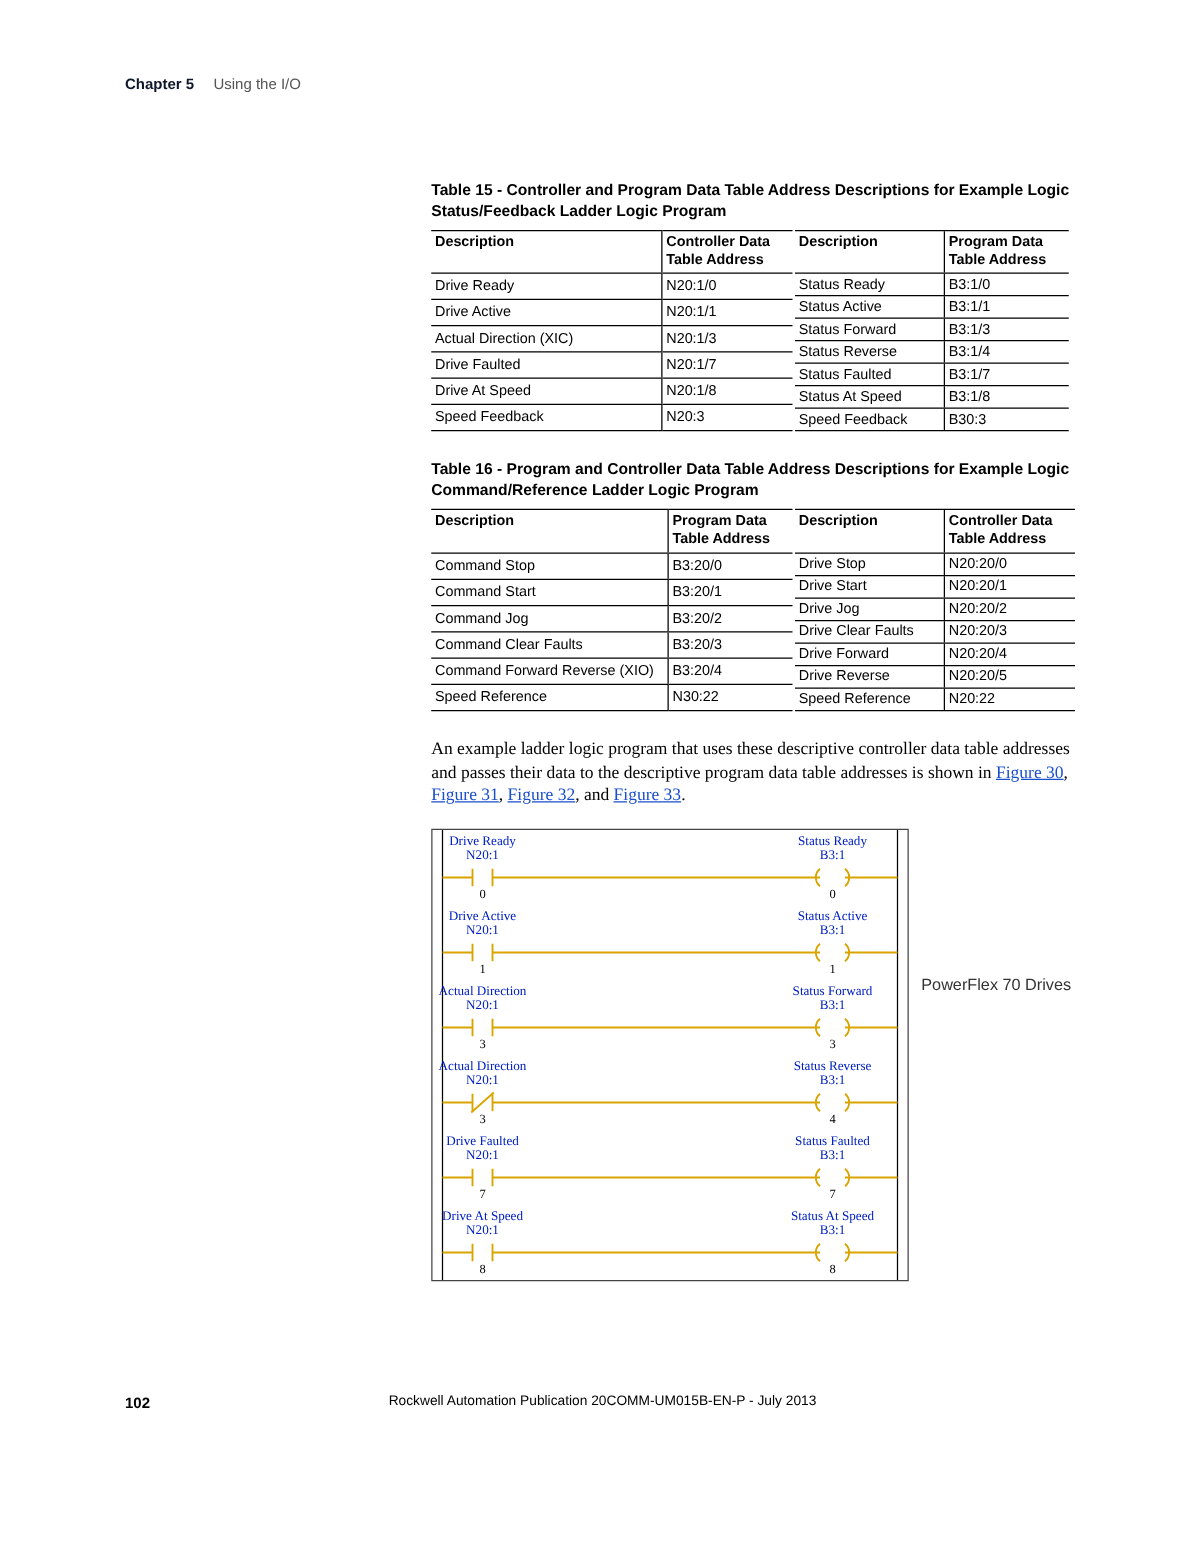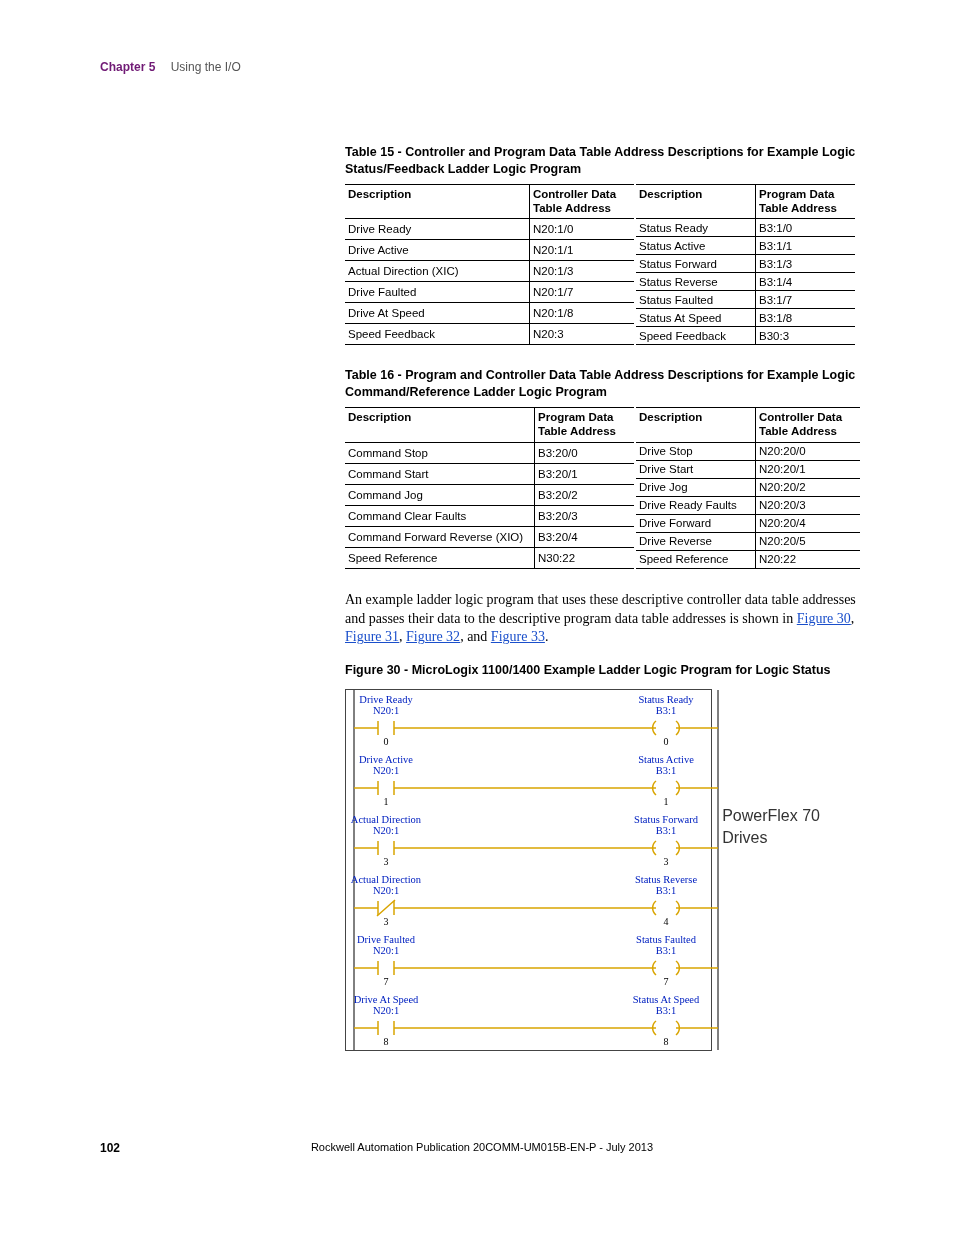--- a/index.html
+++ b/index.html
@@ -11,21 +11,21 @@
     width: 954px;
   }
   .page {
     padding: 60px 90px 40px 100px;
     box-sizing: border-box;
   }
   .header {
     font-size: 12px;
     margin-bottom: 70px;
   }
-  .header .chapter { font-weight: bold; color: #701a75; }
+  .header .chapter { font-weight: bold; color: #0f172a; }
   .header .title { color: #555; margin-left: 12px; }
   .content { margin-left: 245px; }
   .table-title {
     font-family: Arial, sans-serif;
     font-weight: bold;
     font-size: 12.5px;
     margin-bottom: 6px;
     line-height: 1.35;
   }
   .two-tables { display: flex; gap: 2px; margin-bottom: 22px; }
@@ -66,21 +66,21 @@
     padding: 0;
   }
   .rung {
     position: relative;
     height: 60px;
     border: 0;
   }
   .rung svg { position: absolute; left: 0; top: 0; }
   .rung .label { position: absolute; font-family: "Times New Roman", serif; font-size: 10.5px; text-align: center; color: #0020c0; line-height: 1.05; }
   .rung .bit { position: absolute; font-family: "Times New Roman", serif; font-size: 10px; text-align: center; color: #000; }
-  .side-note { font-family: Arial, sans-serif; font-size: 16px; color: #333; margin-top: 116px; line-height: 1.35; }
+  .side-note { font-family: Arial, sans-serif; font-size: 13px; color: #333; margin-top: 116px; line-height: 1.35; }
   .footer {
     position: relative;
     margin-top: 90px;
     font-family: Arial, sans-serif;
     font-size: 11px;
     display: flex;
     justify-content: center;
   }
   .footer .pageno { position: absolute; left: 0; font-weight: bold; font-size: 12px; }
 </style>
@@ -221,21 +221,21 @@
           </tr>
             <tr>
             <td>Drive Start</td>
             <td>N20:20/1</td>
           </tr>
             <tr>
             <td>Drive Jog</td>
             <td>N20:20/2</td>
           </tr>
             <tr>
-            <td>Drive Ready Faults</td>
+            <td>Drive Clear Faults</td>
             <td>N20:20/3</td>
           </tr>
             <tr>
             <td>Drive Forward</td>
             <td>N20:20/4</td>
           </tr>
             <tr>
             <td>Drive Reverse</td>
             <td>N20:20/5</td>
           </tr>
@@ -244,21 +244,20 @@
             <td>N20:22</td>
           </tr>
           </tbody>
       </table>
     </div>
 
     <p class="para">
       <span>An example ladder logic program that uses these descriptive controller data table addresses and passes their data to the descriptive program data table addresses is shown in </span><a href="#">Figure 30</a><span>, </span><a href="#">Figure 31</a><span>, </span><a href="#">Figure 32</a><span>, and </span><a href="#">Figure 33</a><span>.</span>
     </p>
 
-    <div class="figure-title">Figure 30 - MicroLogix 1100/1400 Example Ladder Logic Program for Logic Status</div>
 
     <div class="figure-wrap">
       <div class="ladder" id="ladder">
           <div class="rung">
     <svg width="380" height="60">
       <line x1="8" y1="0" x2="8" y2="60" stroke="#000" stroke-width="1"></line>
       <line x1="372" y1="0" x2="372" y2="60" stroke="#000" stroke-width="1"></line>
       <line x1="8" y1="38" x2="32" y2="38" stroke="#d9a400" stroke-width="1.5"></line>
       <line x1="32" y1="31" x2="32" y2="45" stroke="#d9a400" stroke-width="1.5"></line>
                <line x1="48" y1="31" x2="48" y2="45" stroke="#d9a400" stroke-width="1.5"></line>

